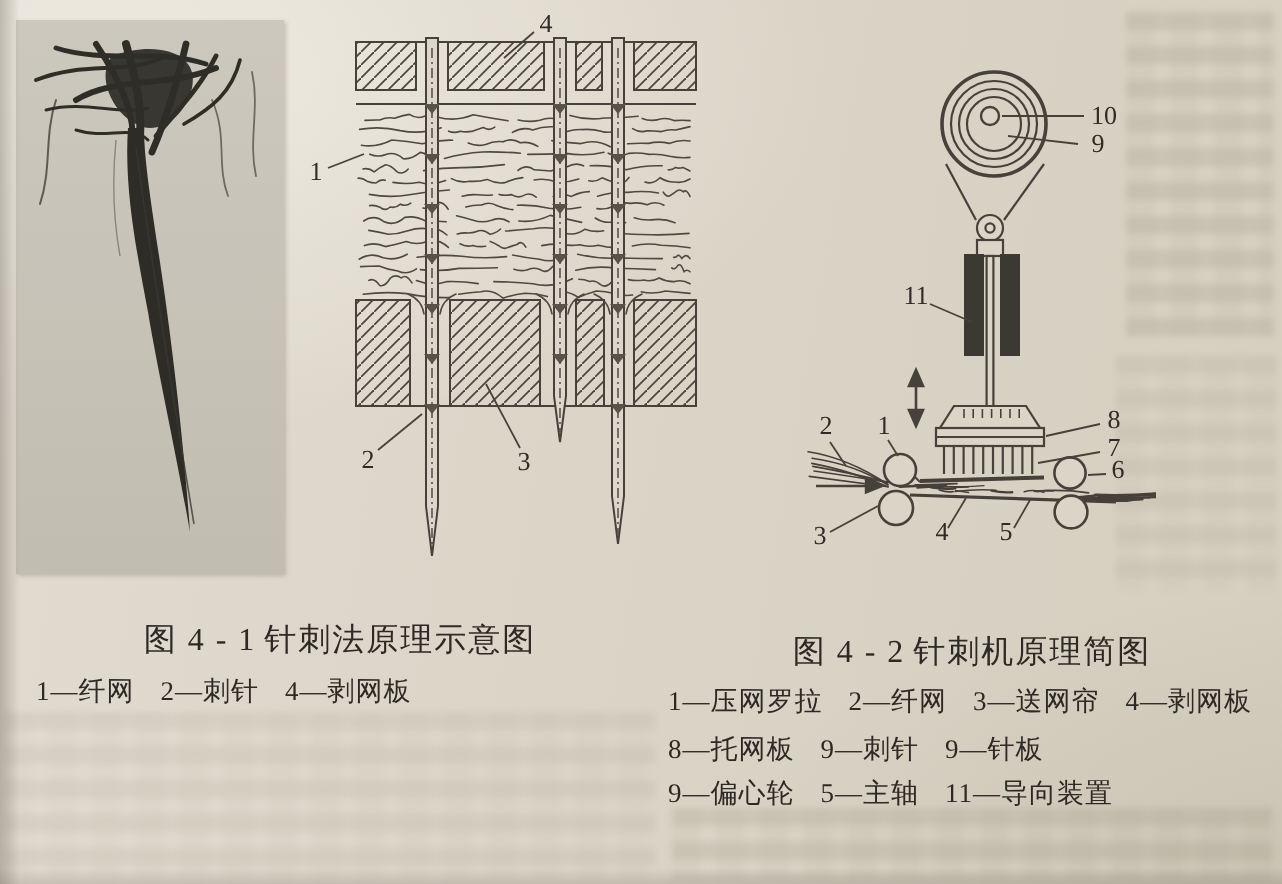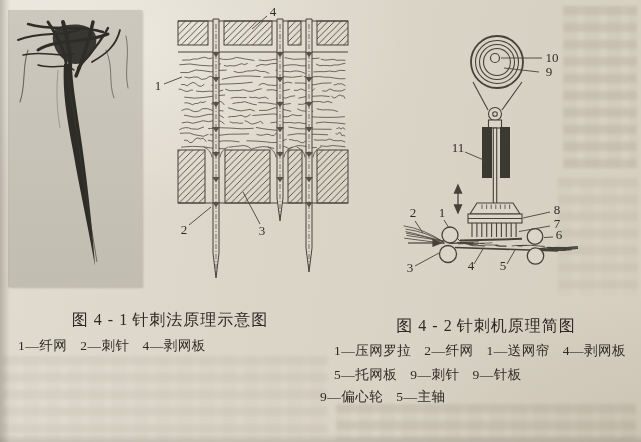--- a/index.html
+++ b/index.html
@@ -363,28 +363,29 @@
     <span>2—刺针</span>
     <span>4—剥网板</span>
   </div>
 
   <div class="caption" style="left:366px;top:316px;width:240px">
     <span class="cap-num">图 4 - 2</span><span class="cap-title">针刺机原理简图</span>
   </div>
   <div class="legend" style="left:334px;top:342px;width:300px">
     <span>1—压网罗拉</span>
     <span>2—纤网</span>
-    <span>1—送网帘</span>
+    <span>3—送网帘</span>
     <span>4—剥网板</span>
   </div>
   <div class="legend" style="left:334px;top:366px;width:300px">
-    <span>5—托网板</span>
+    <span>8—托网板</span>
     <span>9—刺针</span>
     <span>9—针板</span>
   </div>
-  <div class="legend" style="left:320px;top:388px;width:300px">
+  <div class="legend" style="left:334px;top:388px;width:300px">
     <span>9—偏心轮</span>
     <span>5—主轴</span>
+    <span>11—导向装置</span>
   </div>
 
   <div class="edge-shadow-left"></div>
   <div class="edge-shadow-bottom"></div>
 </div>
 
 </body></html>

